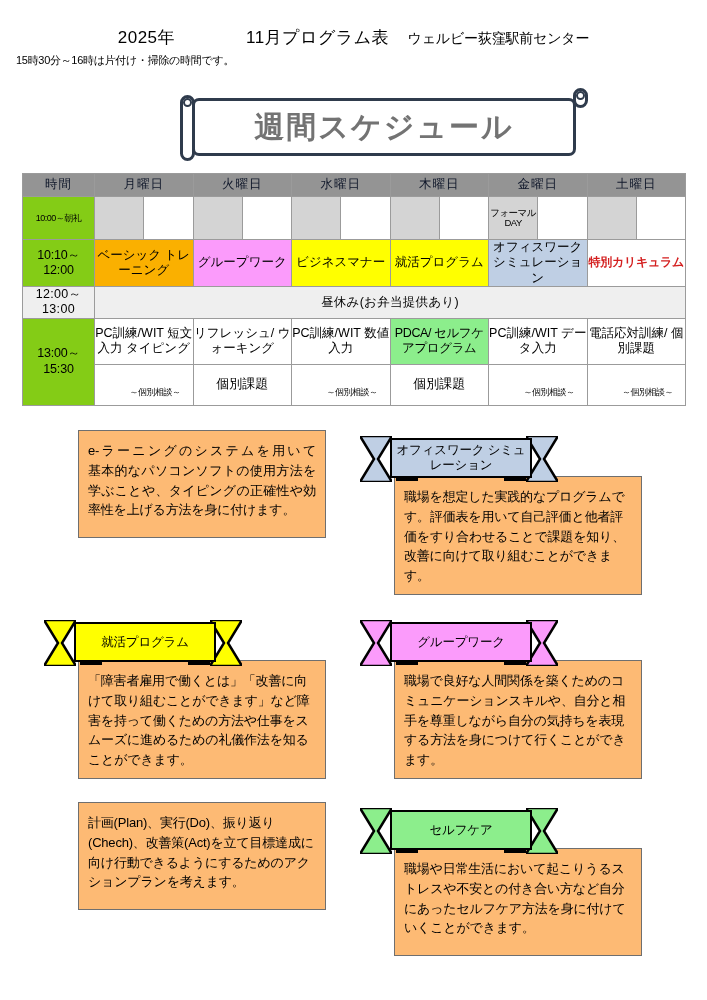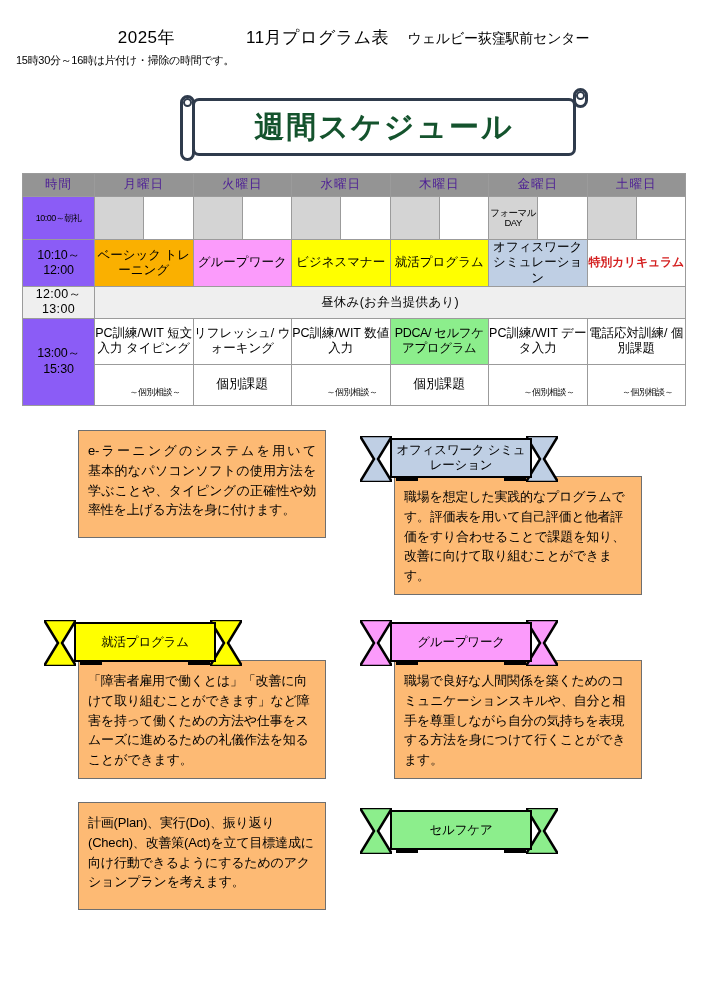--- a/index.html
+++ b/index.html
@@ -67,21 +67,21 @@
     background: #ffffff;
     box-sizing: border-box;
     display: flex;
     align-items: center;
     justify-content: center;
   }
   .banner-title {
     font-size: 30px;
     font-weight: bold;
     letter-spacing: 2px;
-    color: #14532d;
+    color: #737373;
   }
   .scroll-end {
     position: absolute;
     width: 15px;
     height: 66px;
     border: 3px solid #2F3B4C;
     border-radius: 8px;
     background: #ffffff;
     box-sizing: border-box;
     top: 3px;
@@ -116,32 +116,32 @@
     border: 1px solid #9b9b9b;
     padding: 0;
     text-align: center;
     vertical-align: middle;
     font-size: 12.5px;
     font-weight: normal;
     line-height: 1.22;
   }
   .hdr-row th {
     background: #949494;
-    color: #4c1d95;
+    color: #0f172a;
     font-size: 14px;
     height: 22px;
     letter-spacing: 1px;
     border: 1px solid #cfcfcf;
   }
   .col-time { width: 72px; }
   .time-cell {
     font-size: 12px;
     line-height: 1.3;
     letter-spacing: -0.2px;
-    background: #8b5cf6;
+    background: #84cc16;
   }
   .time-small {
     font-size: 9px;
     letter-spacing: -0.5px;
   }
 
   
   .asm-row td { height: 26px; padding: 0; }
   .asm-split {
     display: flex;
@@ -485,15 +485,18 @@
       <svg class="ribbon-tail left" viewBox="0 0 32 46">
         <polygon points="0,0 32,0 18,23 32,46 0,46 14,23" fill="#8CEE8C" stroke="#000000" stroke-width="2.5"></polygon>
       </svg>
       <svg class="ribbon-tail right" viewBox="0 0 32 46">
         <polygon points="32,0 0,0 14,23 0,46 32,46 18,23" fill="#8CEE8C" stroke="#000000" stroke-width="2.5"></polygon>
       </svg>
       <div class="ribbon-foot l"></div>
       <div class="ribbon-foot r"></div>
       <div class="ribbon-body" style="background:#8CEE8C">セルフケア</div>
     </div>
+    <div class="card-body">
+      <p>職場や日常生活において起こりうるストレスや不安との付き合い方など自分にあったセルフケア方法を身に付けていくことができます。</p>
+    </div>
   </div>
 
 </div>
 
 </body></html>

